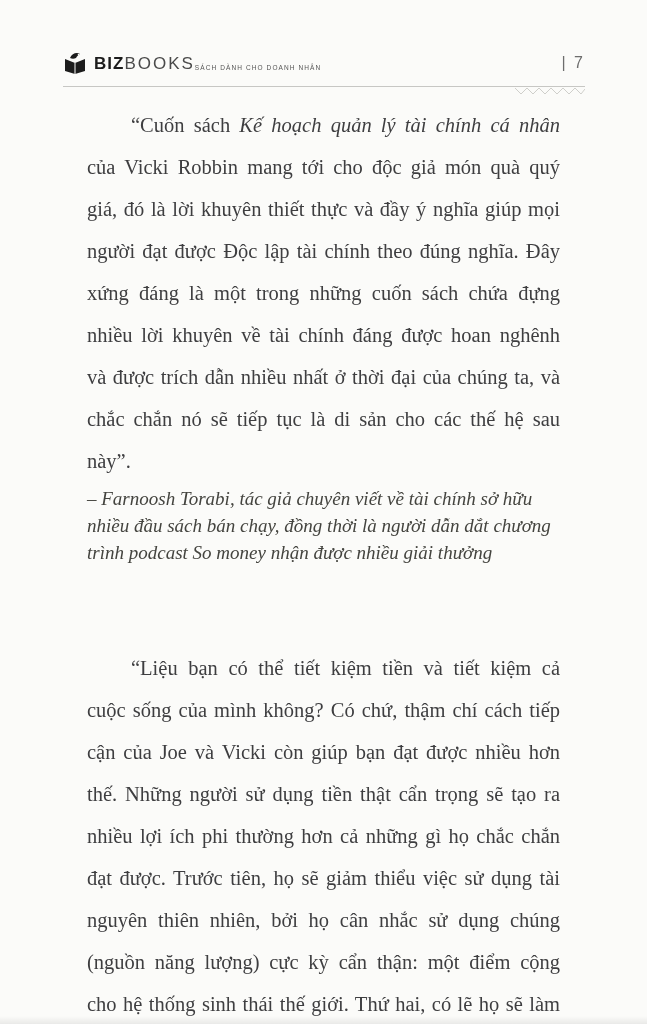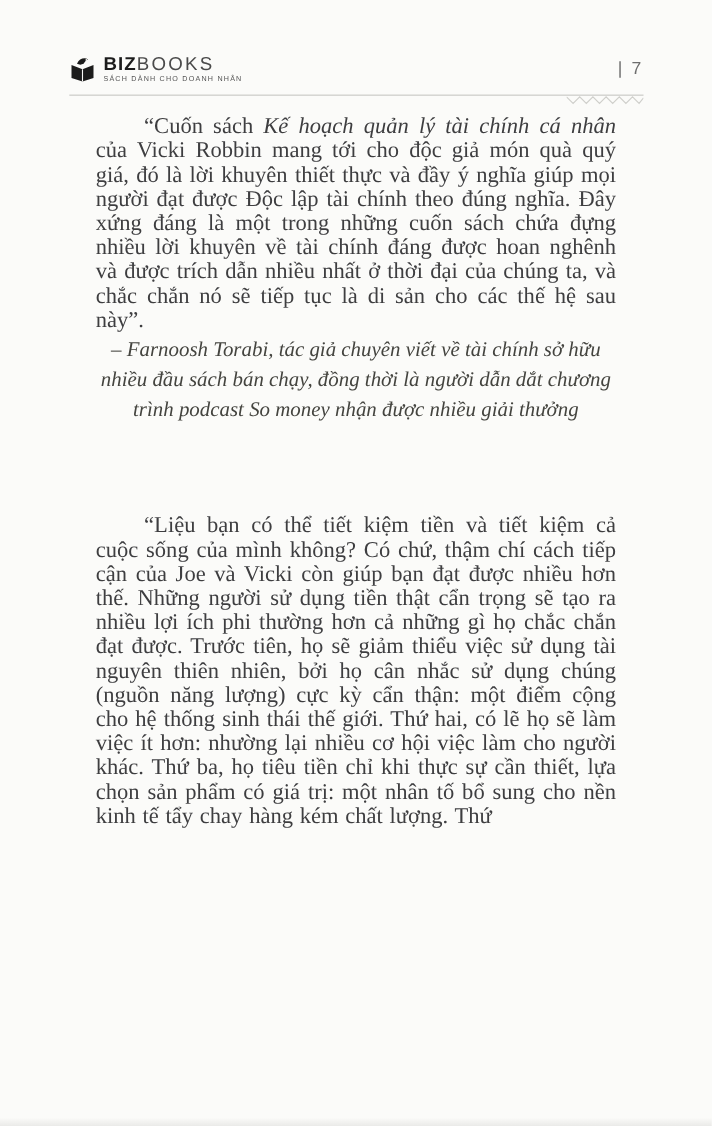--- a/index.html
+++ b/index.html
@@ -24,21 +24,21 @@
     display: flex;
     align-items: center;
     justify-content: space-between;
   }
   .logo {
     display: flex;
     align-items: center;
     gap: 7px;
   }
   .logo-icon { width: 24px; height: 24px; flex: 0 0 auto; }
-  .logo-text-block { display: flex; flex-direction: column; line-height: 1; }
+  .logo-text-block { display: flex; flex-direction: row; line-height: 1; align-items: flex-end; }
   .logo-name {
     font-family: "Liberation Sans", sans-serif;
     font-weight: 700;
     font-size: 17px;
     letter-spacing: 1px;
     color: #1c1c1c;
   }
   .logo-name .part2 { color: #4a4a4a; font-weight: 400; letter-spacing: 2px; }
   .logo-tagline {
     font-family: "Liberation Sans", sans-serif;
@@ -70,33 +70,33 @@
   
   .content {
     position: absolute;
     top: 104px;
     left: 87px;
     right: 87px;
   }
   .para {
     margin: 0;
     font-size: 20.5px;
-    line-height: 22px;
+    line-height: 42px;
     text-align: justify;
     text-indent: 44px;
     color: #3e3e40;
     word-spacing: 1px;
   }
   .para .book-title { font-style: italic; }
   .attribution {
     margin: 3px 0 0 0;
     font-size: 19px;
     line-height: 27px;
     font-style: italic;
-    text-align: center;
+    text-align: left;
     color: #44443f;
   }
   .para-2 { margin-top: 81px; }
 
   
   .bottom-shade {
     position: absolute;
     left: 0; right: 0; bottom: 0;
     height: 8px;
     background: linear-gradient(to bottom, rgba(0,0,0,0), rgba(0,0,0,0.07));

